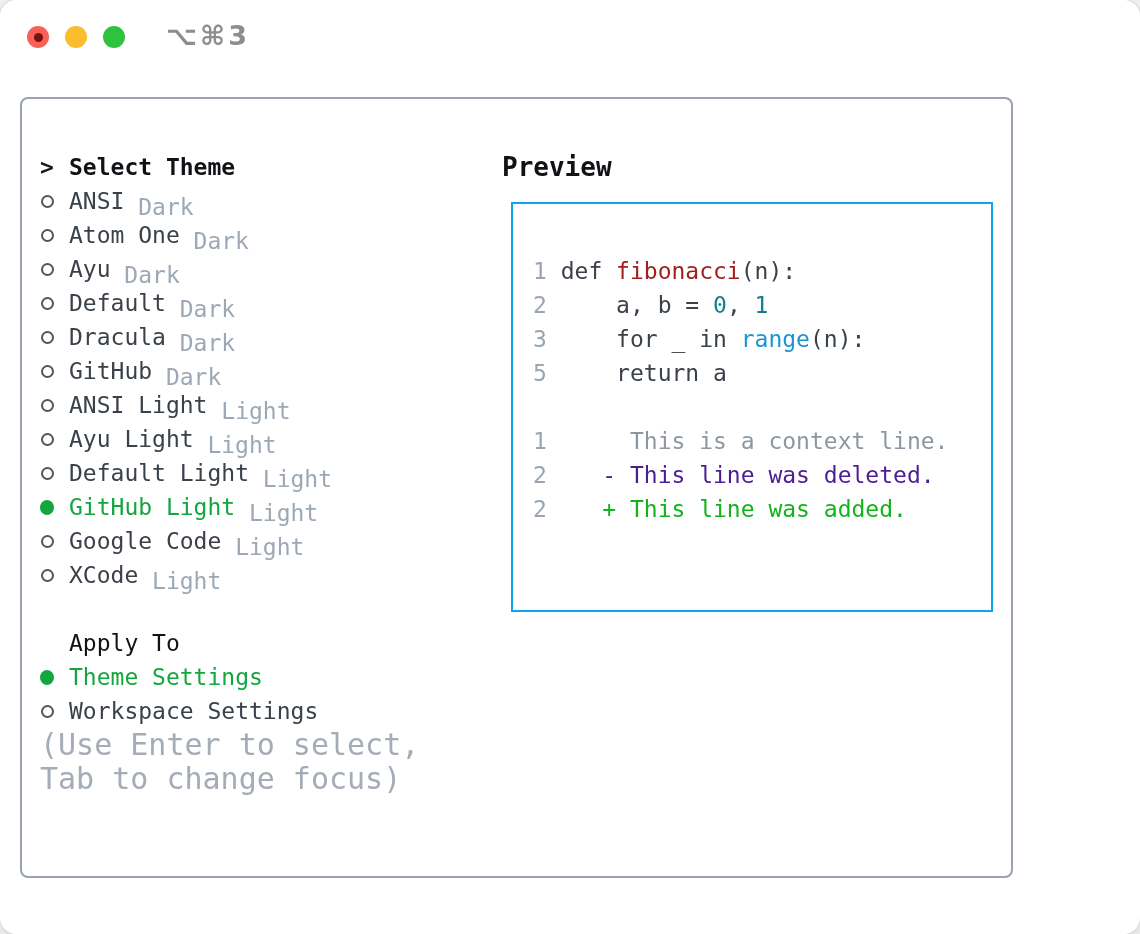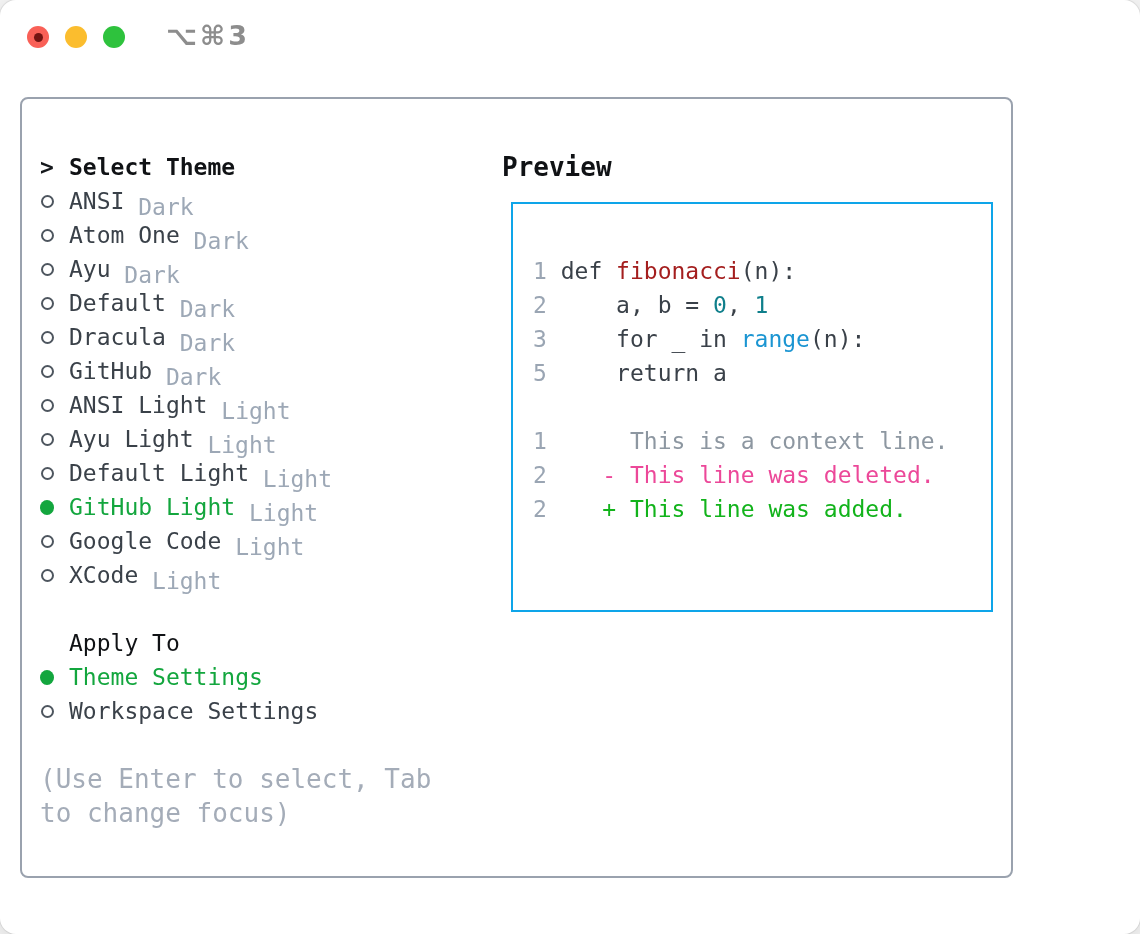--- a/index.html
+++ b/index.html
@@ -37,39 +37,39 @@
   .prompt{font-weight:bold;color:#15181c;}
   .hdr{font-weight:bold;color:#101215;}
   .radio{width:13px;height:13px;border:2px solid #4e565f;border-radius:50%;box-sizing:border-box;}
   .radio.on{width:15px;height:15px;border:none;background:#13a63e;}
   .theme-name{color:#3a4149;}
   .theme-name.sel{color:#13a63e;}
   .tag{color:#9da8b6;margin-left:13.8px;margin-top:11px;}
   .subhdr{color:#101215;}
   .opt-name.sel{color:#13a63e;}
   .help{
-    margin-top:34px;width:432px;color:#a4acb8;font-size:26px;line-height:34px;
+    width:432px;color:#a4acb8;font-size:30px;line-height:34px;
     white-space:normal;word-break:normal;
   }
   
   .preview-title{position:absolute;left:480px;top:51px;height:34px;display:flex;align-items:center;
     font-size:26px;font-weight:bold;color:#101215;}
   .preview-box{
     position:absolute;left:489px;top:103px;width:482px;height:410px;
     border:2px solid #0ea5e9;box-sizing:border-box;background:#fff;
     padding:50px 0 0 20px;overflow:hidden;
   }
   .cline{height:34px;line-height:34px;font-size:23px;white-space:pre;}
   .lnum{color:#9aa5b3;}
   .c-plain{color:#3a4149;}
   .c-func{color:#a41e1e;}
   .c-number{color:#0f7f8b;}
   .c-builtin{color:#1b95d2;}
   .c-context{color:#8d97a1;}
-  .c-deleted{color:#ec4899;margin-top:48px;}
+  .c-deleted{color:#4c1d95;margin-top:48px;}
   .c-added{color:#12b31b;}
 </style>
 </head>
 <body>
 
 <div class="window">
 
   <div class="titlebar">
     <div class="lights">
       <div class="light close"></div>

